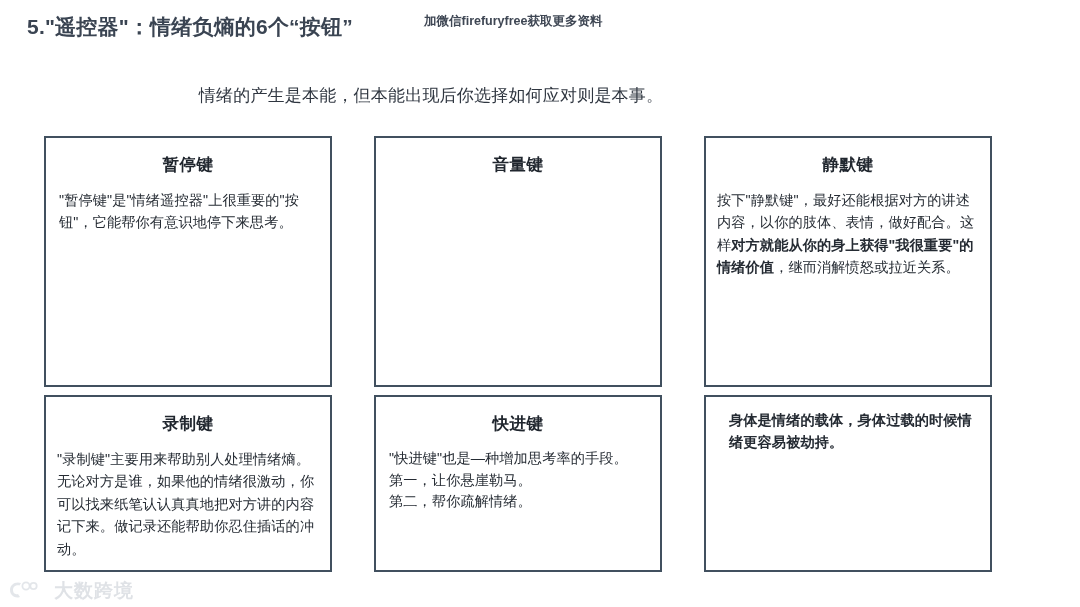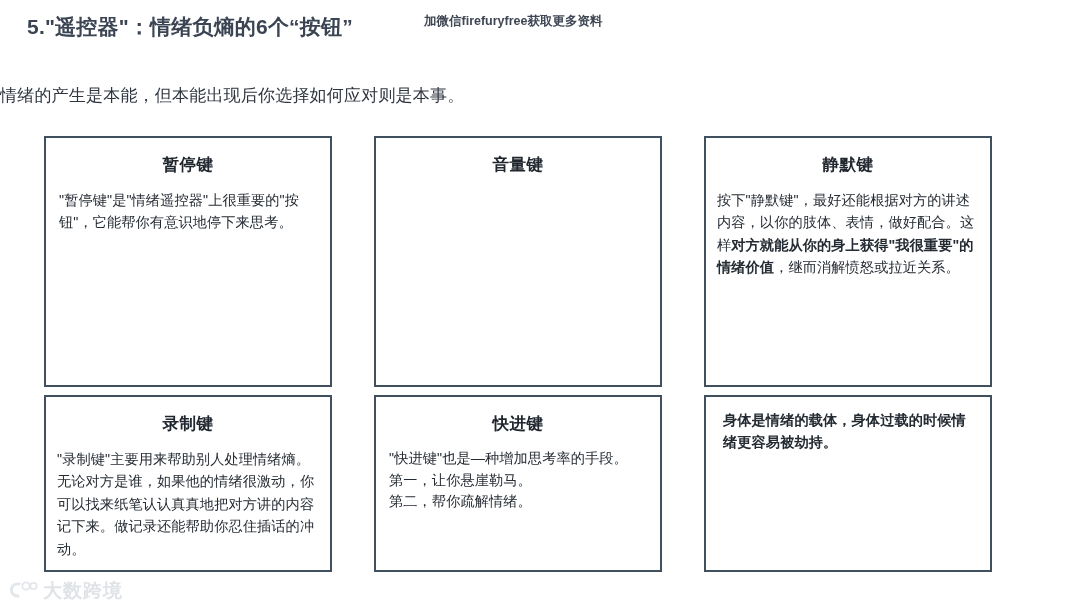--- a/index.html
+++ b/index.html
@@ -43,20 +43,21 @@
     color: #3f4754;
     white-space: nowrap;
   }
 
   
   #subtitle {
     position: absolute;
     left: 0;
     top: 84px;
     width: 862px;
+    text-align: center;
     font-size: 17px;
     color: #2f3640;
     letter-spacing: 0.2px;
   }
 
   
   #card-grid {
     position: absolute;
     left: 44px;
     top: 136px;
@@ -97,36 +98,37 @@
     margin-bottom: 0;
   }
   .card-body.narrow-pad {
     padding: 0 2px;
   }
   .emph {
     font-weight: bold;
   }
   .card-body.bold-body {
     font-weight: bold;
+    margin-left: 6px;
   }
   .card-body.indent-left {
     padding-left: 6px;
   }
   .card-body.lines {
     line-height: 1.52;
   }
 
   
   #watermark {
     position: absolute;
     left: 8px;
     bottom: 6px;
     display: flex;
     align-items: center;
-    gap: 5px;
+    gap: 16px;
     opacity: 0.45;
   }
   #watermark .wm-mark {
     width: 30px;
     height: 22px;
     position: relative;
     flex: 0 0 auto;
   }
   #watermark .wm-text {
     font-size: 19px;

